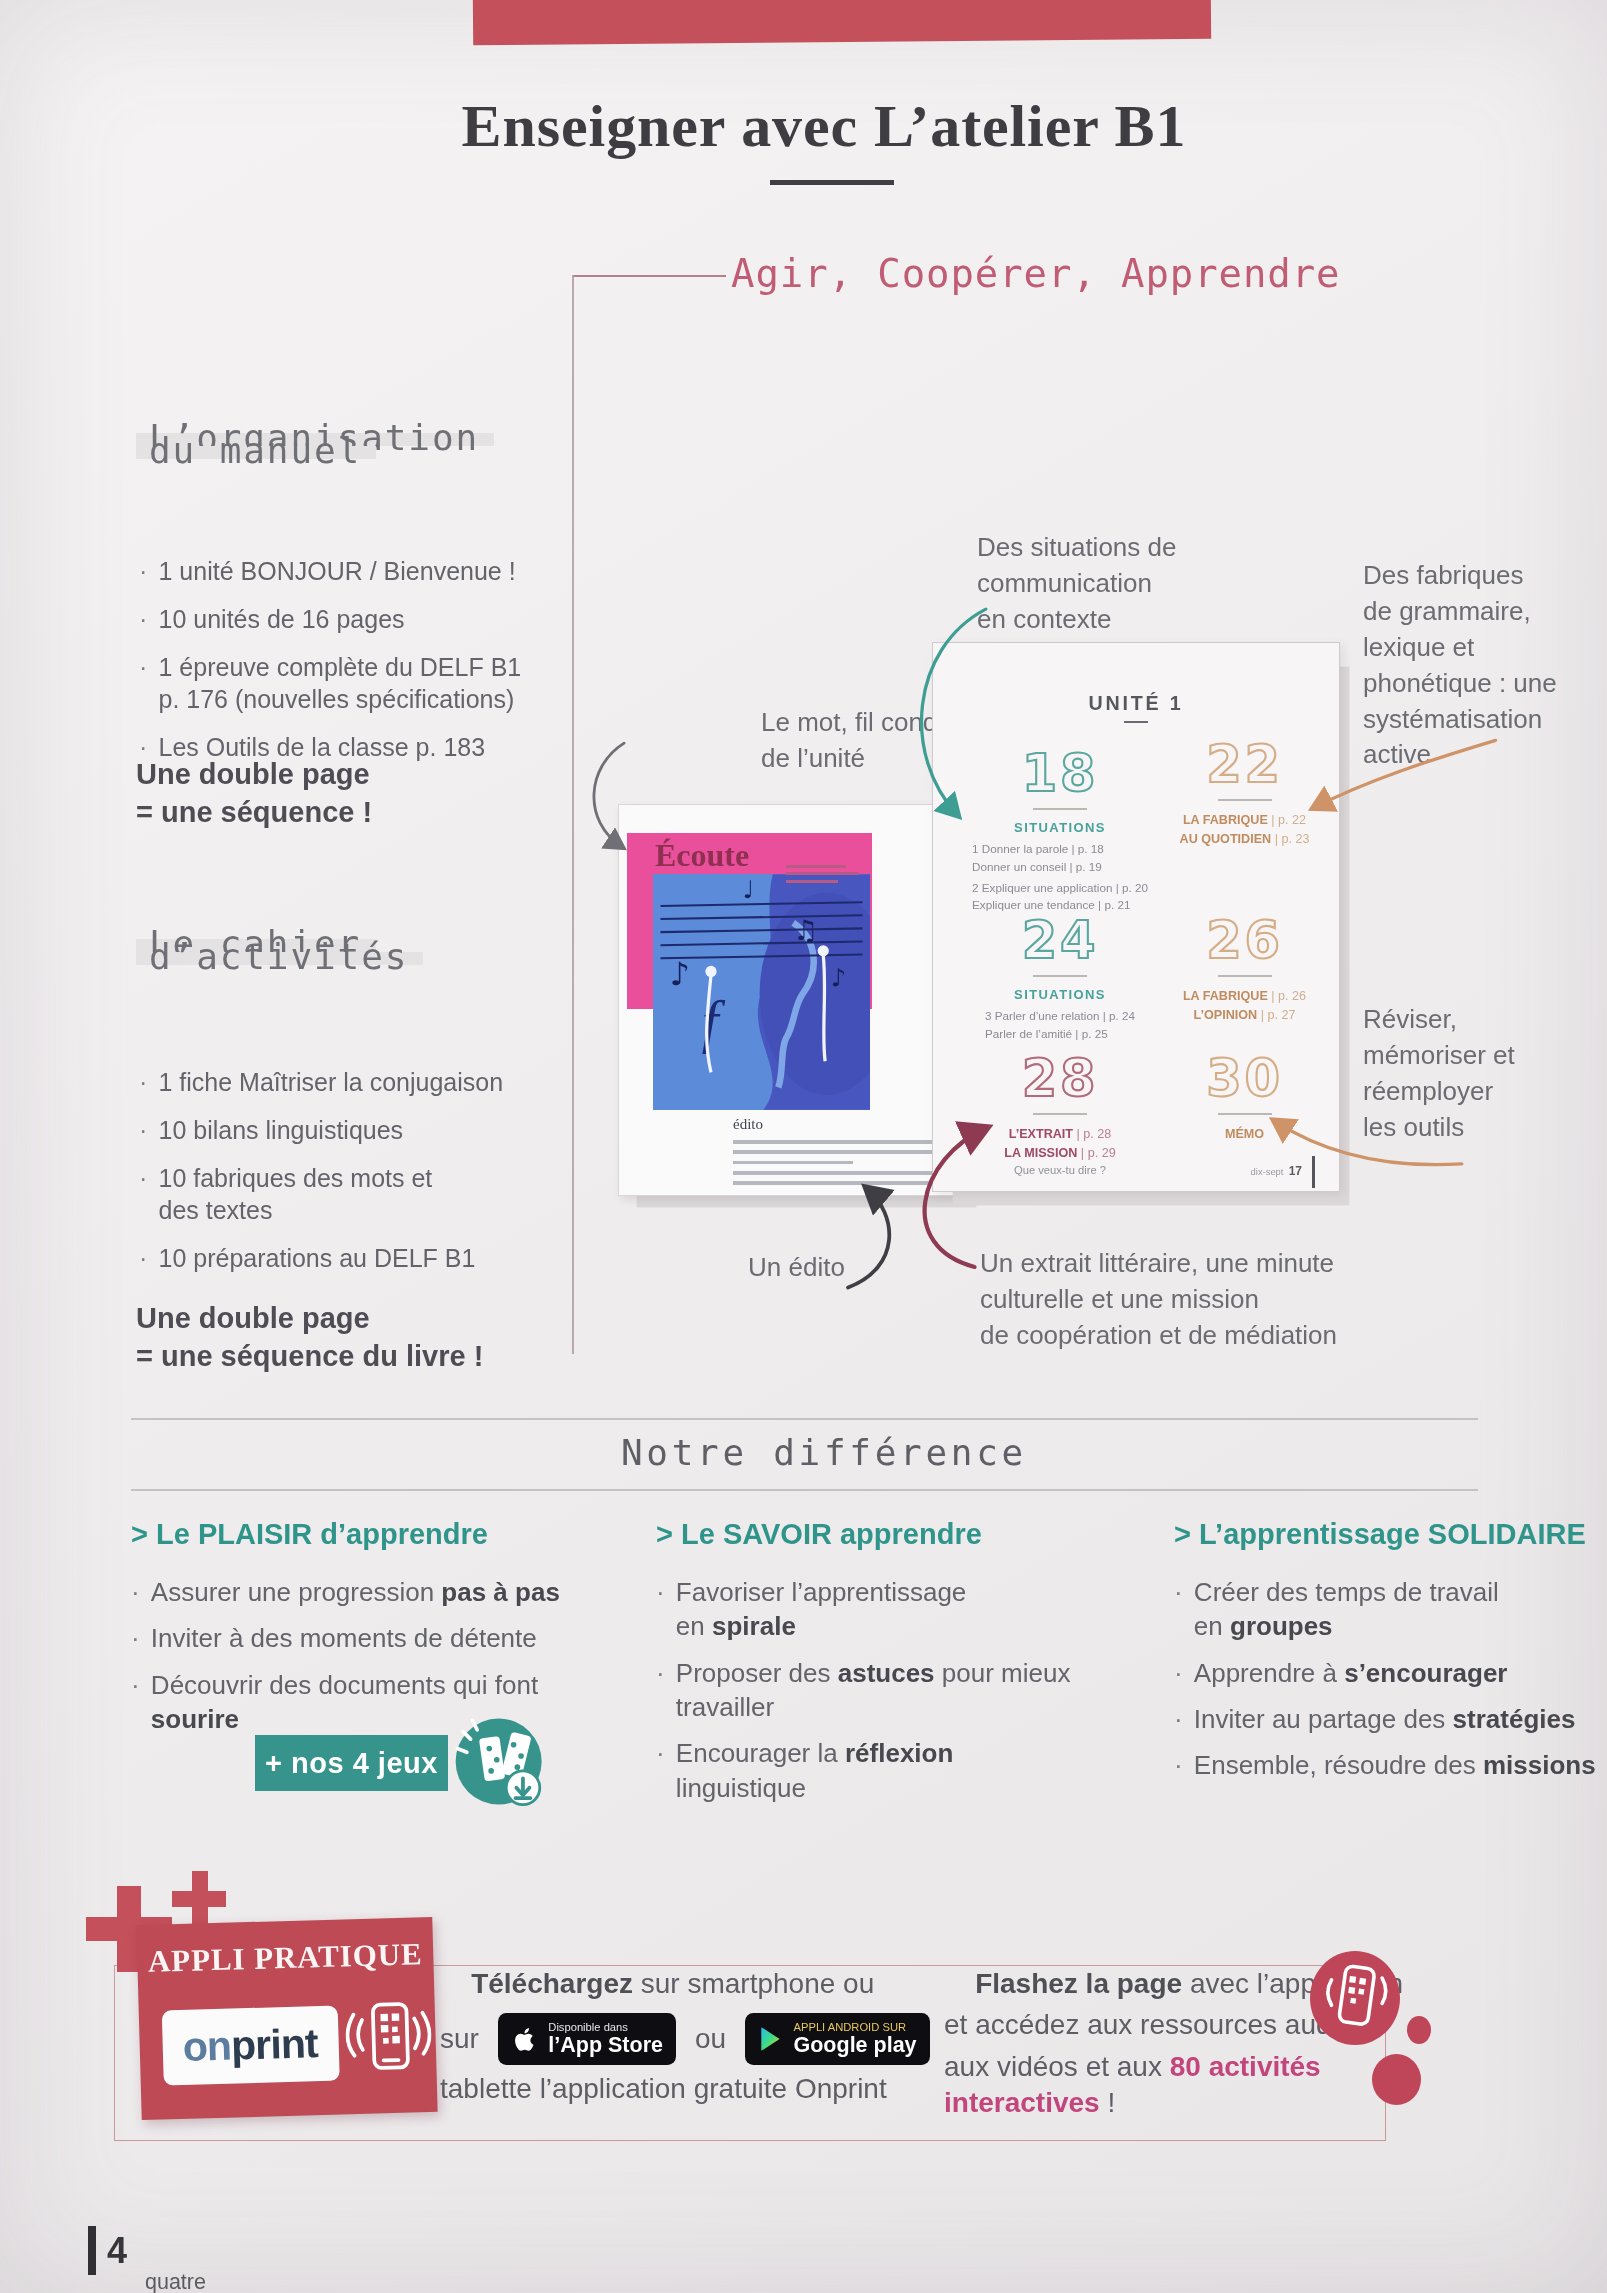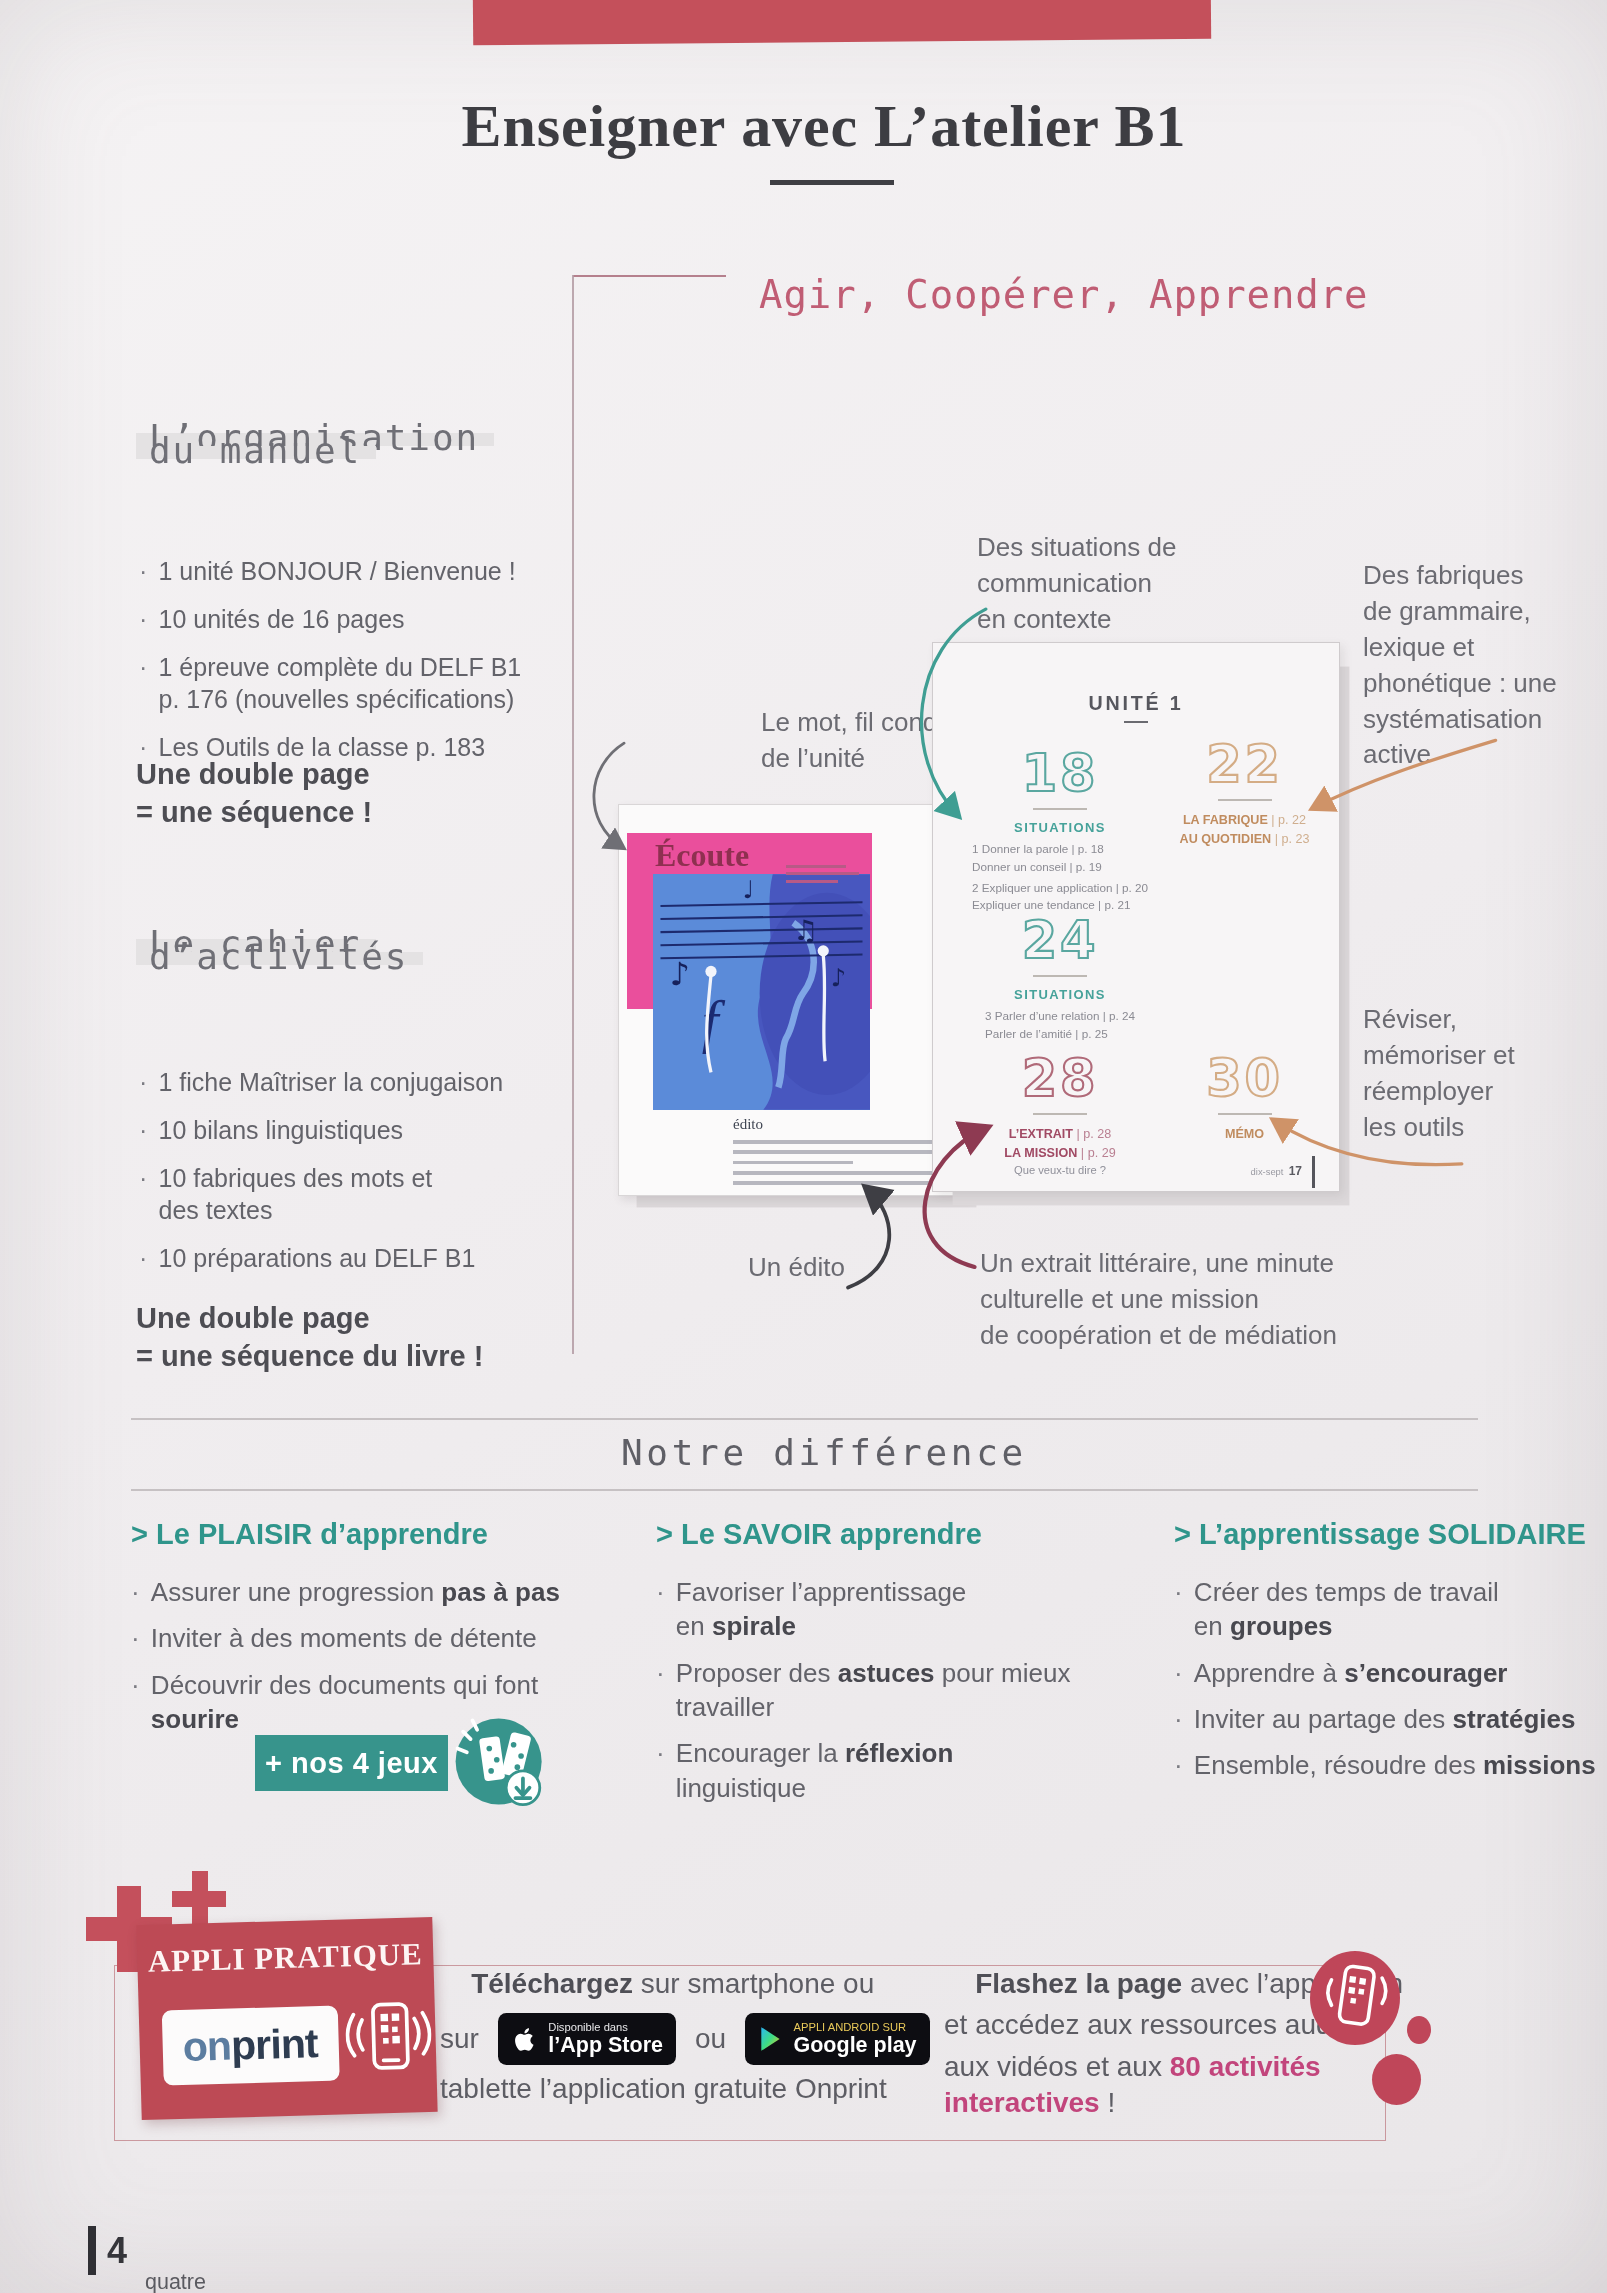--- a/index.html
+++ b/index.html
@@ -99,21 +99,21 @@
 </head>
 <body>
 
 <div class="page">
 
   <div class="abs" style="left:473px;top:-9.4px;width:738px;height:51px;background:#c4505b;transform:rotate(-0.5deg);"></div>
 
   <div class="abs main-title" style="left:39px;top:92px;width:1570px;">Enseigner avec L’atelier B1</div>
   <div class="abs title-rule" style="left:770px;top:180px;width:124px;"></div>
 
-  <div class="abs tagline" style="left:759px;top:251px;margin-top:21px;">Agir, Coopérer, Apprendre</div>
+  <div class="abs tagline" style="left:731px;top:251px;">Agir, Coopérer, Apprendre</div>
   <div class="abs" style="left:573px;top:275px;width:153px;height:1.9px;background:#b5808d;"></div>
   <div class="abs" style="left:572px;top:275px;width:1.9px;height:1079px;background:#b39ba3;opacity:.85;"></div>
 
   <div class="abs side-head" style="left:136px;top:433px;">
     <div><span>L’organisation</span></div>
     <div class="l2"><span>du manuel</span></div>
   </div>
   <div class="abs bullets" style="left:139px;top:555px;width:394px;">
       <div class="bullet-item">
         <span class="dot">·</span>
@@ -261,20 +261,28 @@
       <div class="num">24</div>
       <div class="num-rule"></div>
       <div class="unite-title">SITUATIONS</div>
       <div class="unite-items"><div class="unite-item">
             <span class="txt">3  Parler d’une relation | p. 24</span>
           </div><div class="unite-item">
             <span class="txt">Parler de l’amitié | p. 25</span>
           </div></div>
     </div>
 
+    <div class="nb nb-tan" style="left:229px;top:272px;width:165px;">
+      <div class="num">26</div>
+      <div class="num-rule"></div>
+      <div>
+          <div class="fab-line"><span class="txt"><b>LA FABRIQUE</b> | p. 26</span></div>
+          <div class="fab-line"><span class="txt"><b>L’OPINION</b> | p. 27</span></div>
+        </div>
+    </div>
 
     <div class="nb nb-rose" style="left:26px;top:410px;width:202px;">
       <div class="num">28</div>
       <div class="num-rule"></div>
       <div>
           <div class="fab-line"><span class="txt"><b>L’EXTRAIT</b> | p. 28</span></div>
           <div class="fab-line"><span class="txt"><b>LA MISSION</b> | p. 29</span></div>
         </div>
       <div class="unite-sub">Que veux-tu dire ?</div>
     </div>

